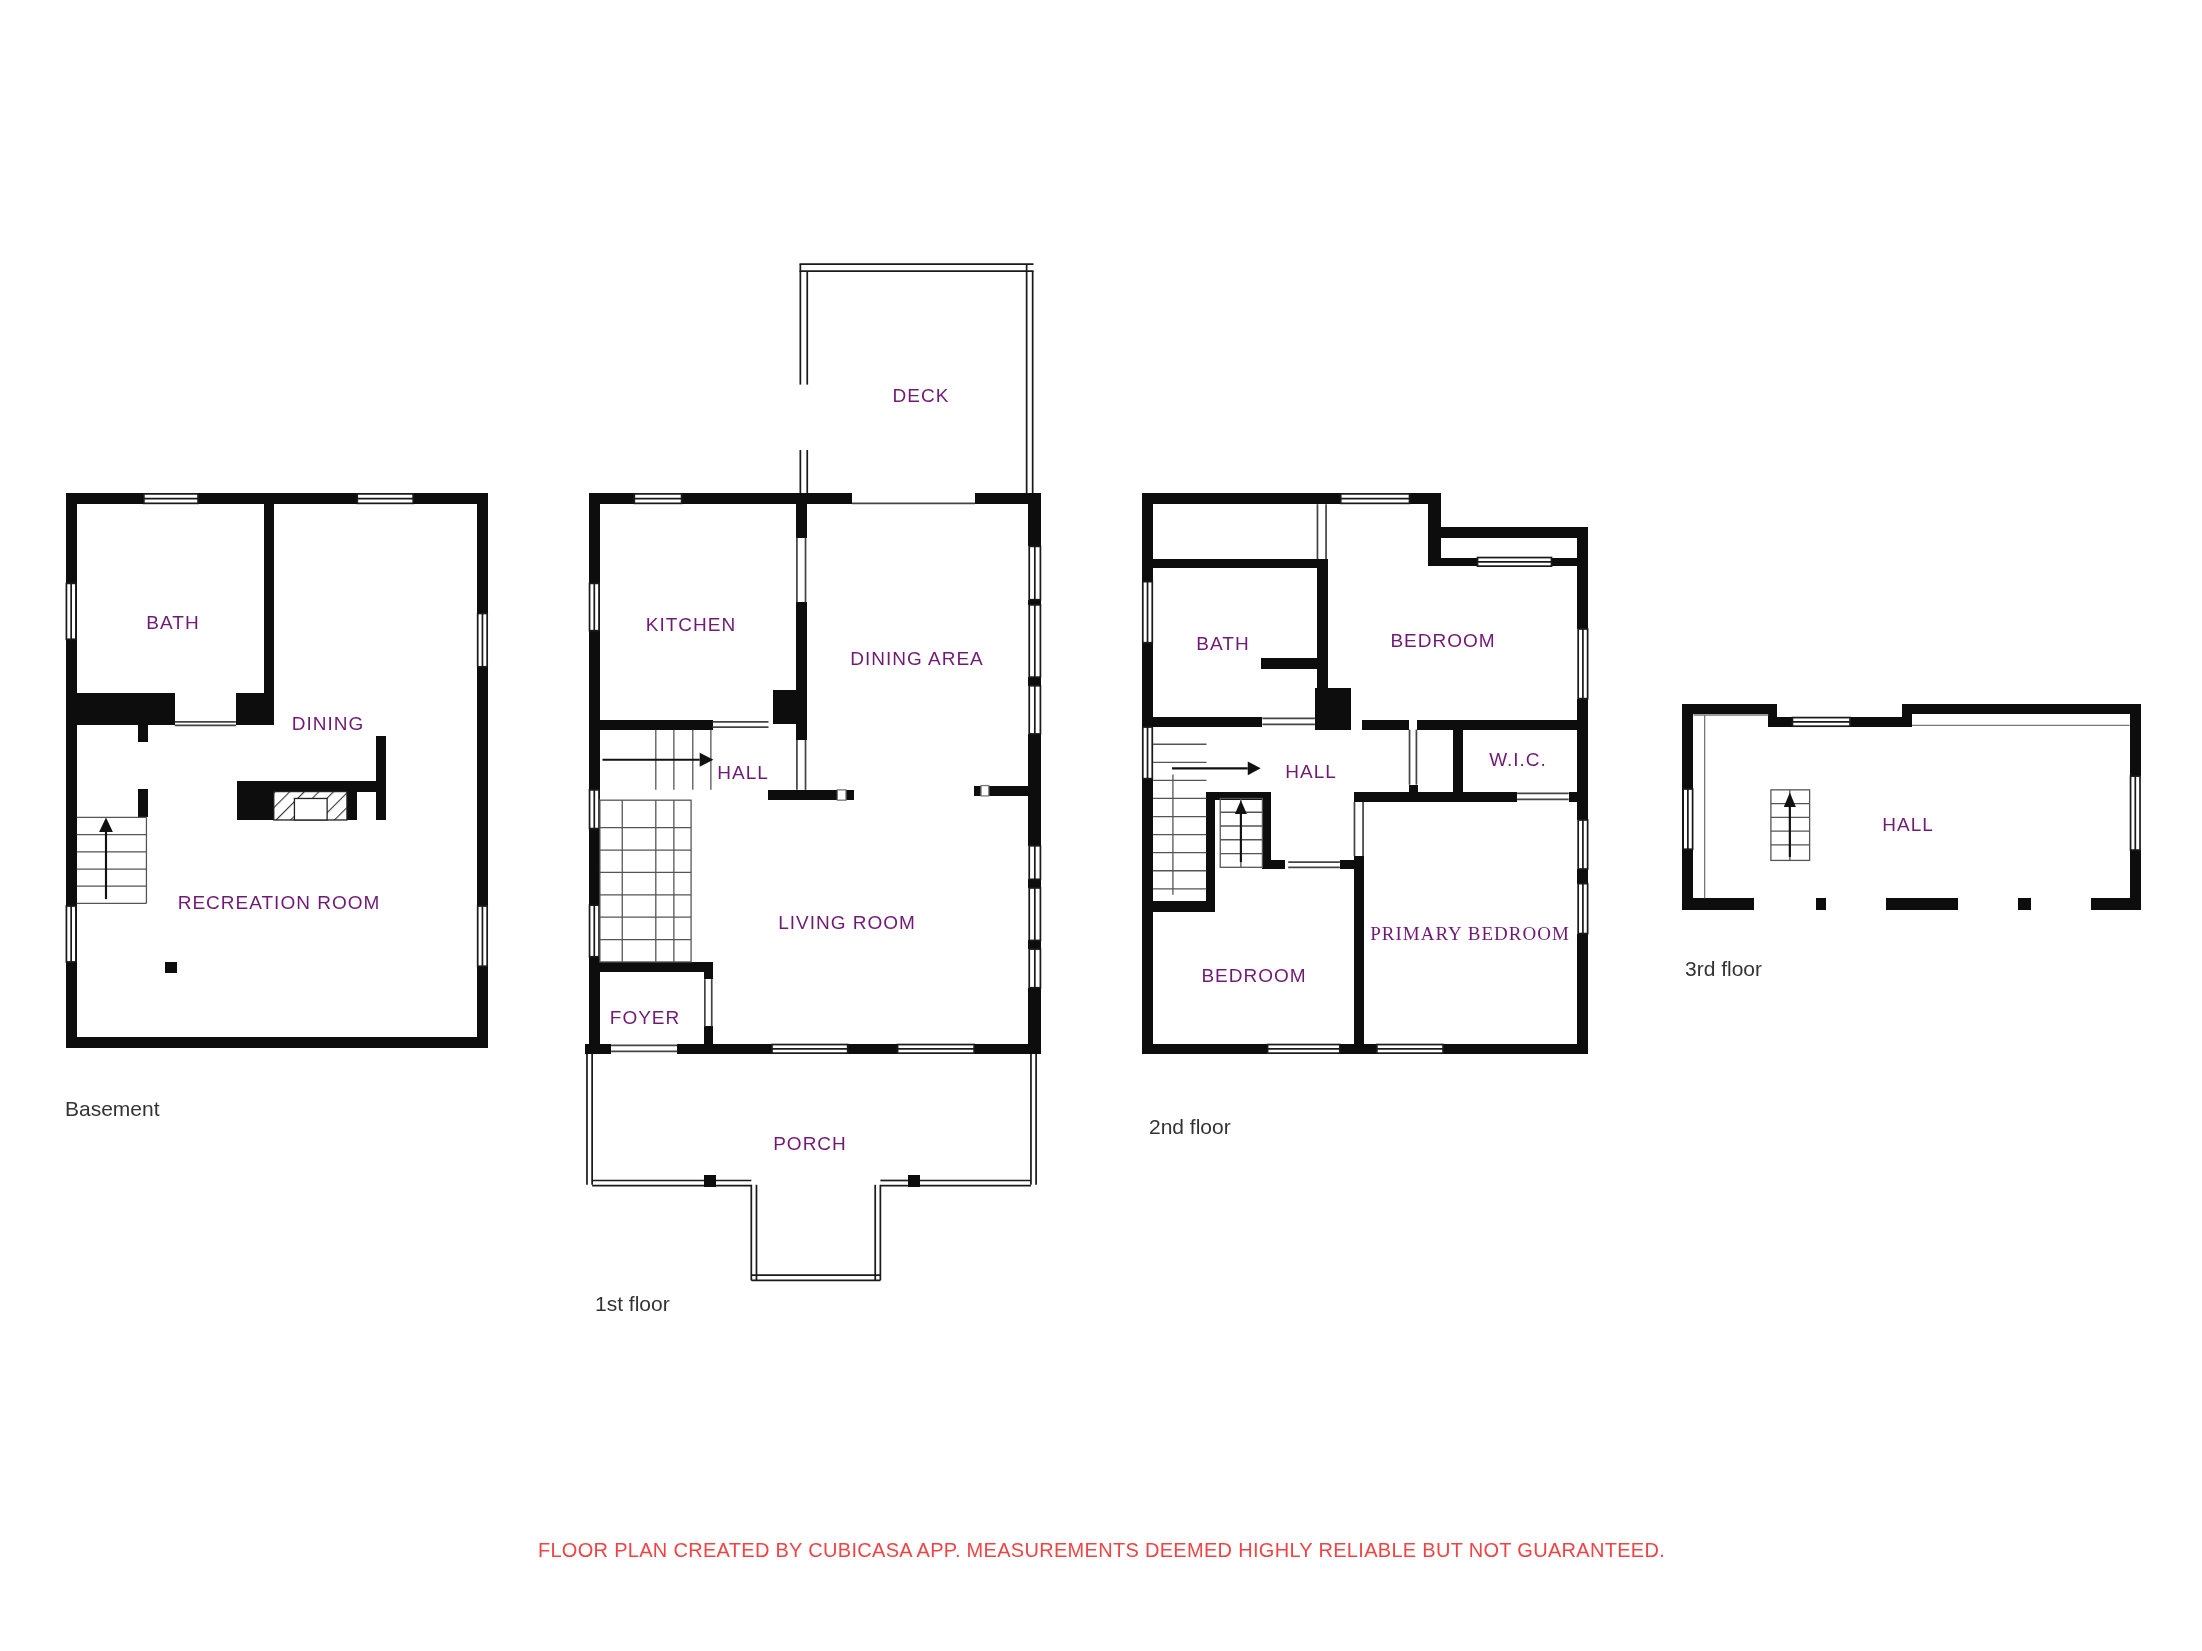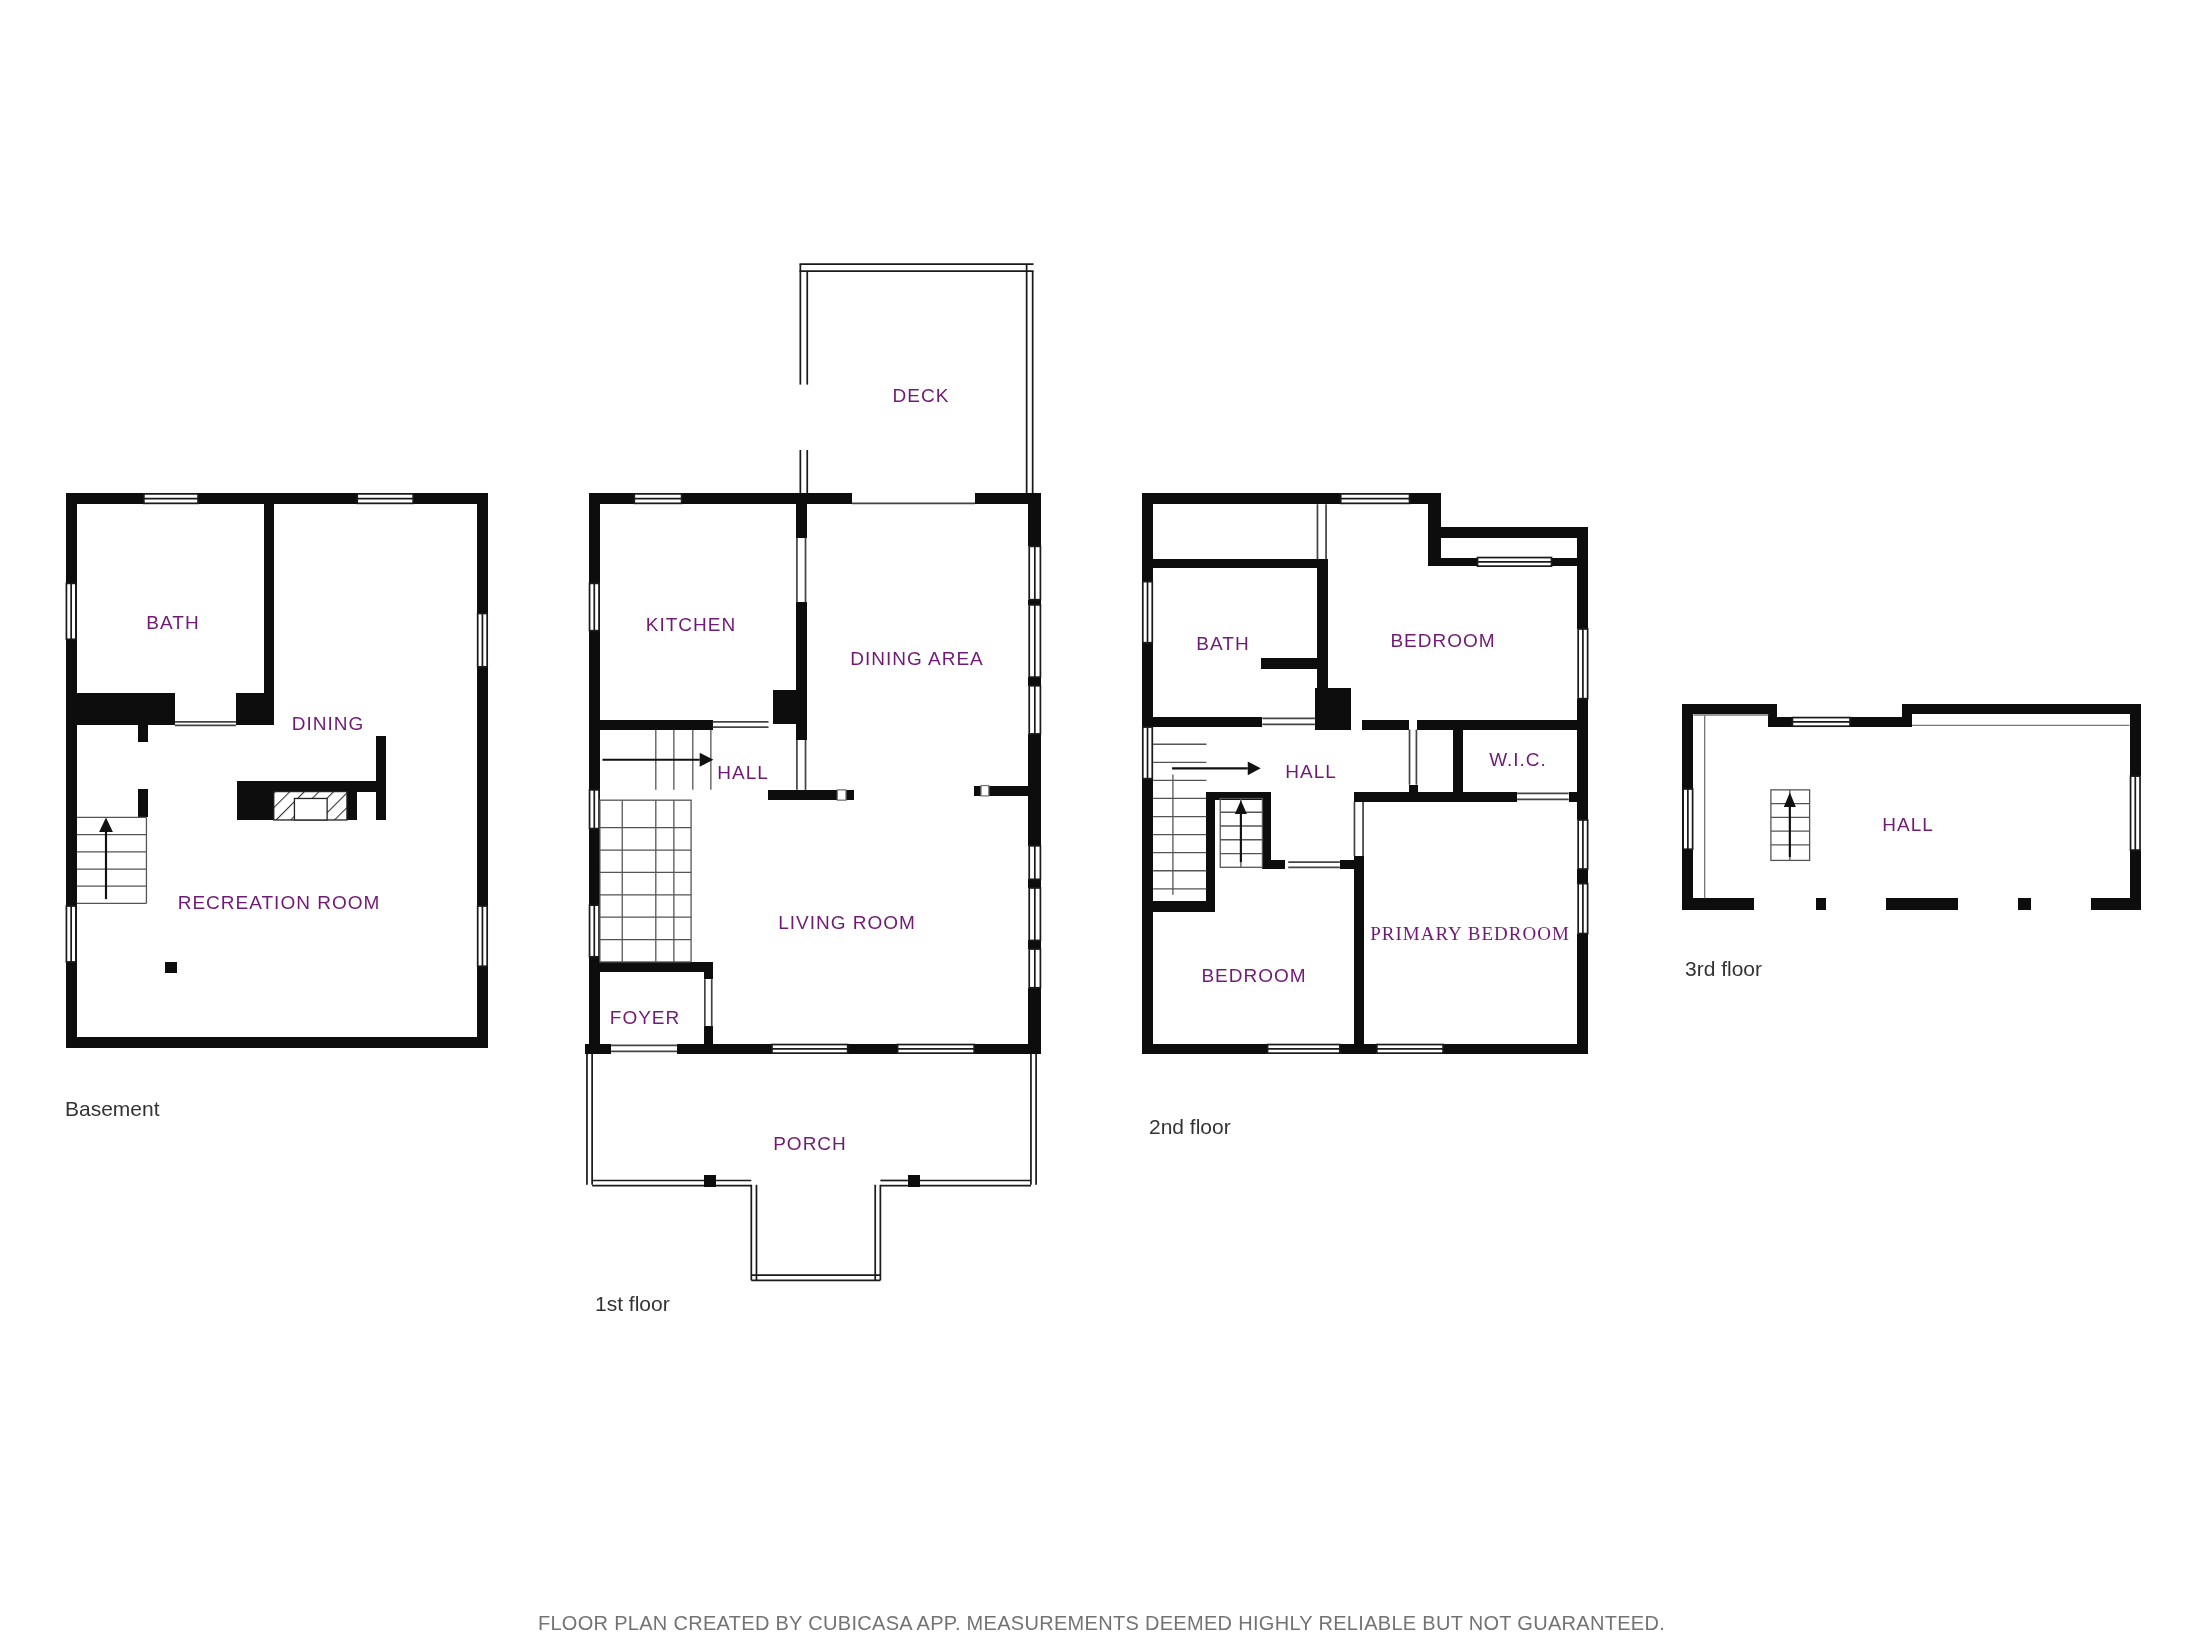--- a/index.html
+++ b/index.html
@@ -2,22 +2,22 @@
 <html style="font-size:13.8px"><head>
 <meta charset="utf-8">
 <style>
   html,body{margin:0;padding:0;background:#ffffff;}
   body{width:2203px;height:1652px;font-family:"Liberation Sans",sans-serif;}
   .canvas{position:relative;width:2203px;height:1652px;background:#ffffff;overflow:hidden;}
   .plan-svg{position:absolute;left:0;top:0;}
   .room-label{position:absolute;transform:translate(-50%,-50%);font-size:19px;letter-spacing:1px;
               color:#701a75;white-space:nowrap;}
   .floor-caption{position:absolute;transform:translate(0,-50%);font-size:21px;color:#333333;white-space:nowrap;}
-  .disclaimer{position:absolute;left:0;right:0;top:1623px;transform:translate(0,-50%);text-align:center;
-              font-size:20px;color:#737373;letter-spacing:0.3px;white-space:nowrap;}
+  .disclaimer{position:absolute;left:0;right:0;top:1550px;transform:translate(0,-50%);text-align:center;
+              font-size:20px;color:#ef4444;letter-spacing:0.3px;white-space:nowrap;}
 </style>
 </head>
 <body>
 
 <div class="canvas">
 
 <svg class="plan-svg" width="2203" height="1652" viewBox="0 0 2560 1920">
   <defs>
     <pattern id="hatch" width="12" height="12" patternTransform="rotate(45)" patternUnits="userSpaceOnUse">
       <line x1="0" y1="0" x2="0" y2="12" stroke="#333" stroke-width="2.5"></line>

